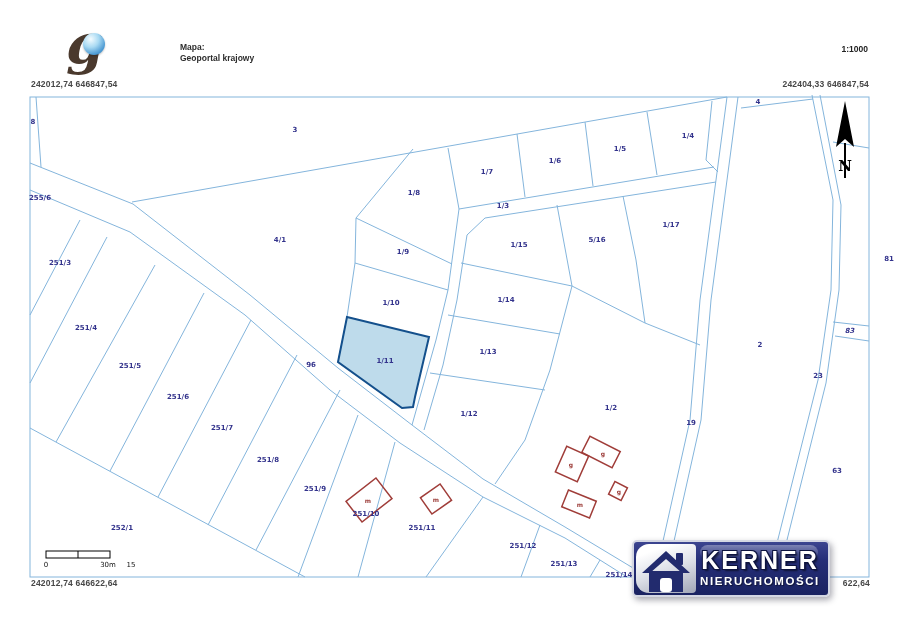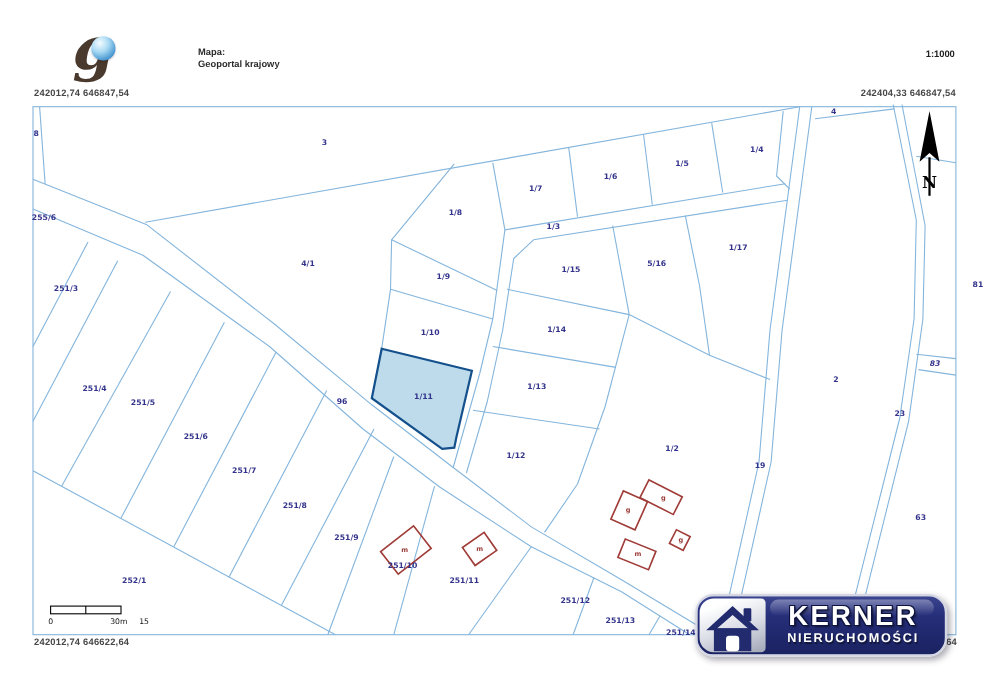--- a/index.html
+++ b/index.html
@@ -19,21 +19,21 @@
   .c-bl{left:31px;top:578px;} .c-br{right:30px;top:578px;text-align:right;}
   
   .mlabel{position:absolute;transform:translate(-50%,-50%);font:bold 7px "DejaVu Sans",sans-serif;
           color:#33338c;white-space:nowrap;}
   .mlabel.bl{color:#9c3c38;font-size:6px;}
   .northN{position:absolute;left:845px;top:166px;transform:translate(-50%,-50%);
           font:bold 15px "DejaVu Serif",serif;color:#000;}
   .sbtick{position:absolute;transform:translate(-50%,0);font:7px "DejaVu Sans",sans-serif;color:#111;top:561px;}
   .sb0{left:46px;} .sb1{left:88px;margin-left:43px;} .sb2{left:108px;}
   
-  .kerner{position:absolute;left:632px;top:540px;width:229px;height:57px;border-radius:17px;
+  .kerner{position:absolute;left:632px;top:540px;width:198px;height:57px;border-radius:5px;
           background:linear-gradient(180deg,#3c4590 0%, #252e78 35%, #1a2261 100%);
           border:2px solid #d4d7e3;box-sizing:border-box;
           box-shadow:2px 3px 6px rgba(40,40,60,.4);}
   .kcap{position:absolute;left:2px;top:2px;bottom:2px;width:60px;border-radius:13px 4px 4px 13px;
         background:linear-gradient(160deg,#ffffff 18%,#dadde5 55%,#a6abbb 96%);}
   .kgloss{position:absolute;left:66px;top:3px;right:10px;height:15px;border-radius:10px;
           background:linear-gradient(180deg,rgba(255,255,255,.34),rgba(255,255,255,0));}
   .ktext{position:absolute;left:64px;right:6px;top:5px;text-align:center;color:#fff;}
   .kbrand{font:bold 25px "Liberation Sans",sans-serif;letter-spacing:2px;line-height:26px;
           text-shadow:-1px -1px 0 #0e1440,1px -1px 0 #0e1440,-1px 1px 0 #0e1440,1px 1px 0 #0e1440,2px 2px 2px rgba(0,0,0,.55);}
@@ -130,21 +130,21 @@
       <line x1="78" y1="551" x2="78" y2="558" stroke="#000" stroke-width="1"></line>
     </g>
   </svg>
 
   <div id="map-labels">
       <span class="mlabel" style="left: 33px; top: 122px;">8</span>
       <span class="mlabel" style="left: 40px; top: 198px;">255/6</span>
       <span class="mlabel" style="left: 295px; top: 130px;">3</span>
       <span class="mlabel" style="left: 280px; top: 240px;">4/1</span>
       <span class="mlabel" style="left: 60px; top: 263px;">251/3</span>
-      <span class="mlabel" style="left: 86px; top: 353px;">251/4</span>
+      <span class="mlabel" style="left: 86px; top: 328px;">251/4</span>
       <span class="mlabel" style="left: 130px; top: 366px;">251/5</span>
       <span class="mlabel" style="left: 178px; top: 397px;">251/6</span>
       <span class="mlabel" style="left: 222px; top: 428px;">251/7</span>
       <span class="mlabel" style="left: 268px; top: 460px;">251/8</span>
       <span class="mlabel" style="left: 315px; top: 489px;">251/9</span>
       <span class="mlabel" style="left: 122px; top: 528px;">252/1</span>
       <span class="mlabel" style="left: 366px; top: 514px;">251/10</span>
       <span class="mlabel" style="left: 422px; top: 528px;">251/11</span>
       <span class="mlabel" style="left: 489px; top: 546px; margin-left: 34px;">251/12</span>
       <span class="mlabel" style="left: 564px; top: 564px;">251/13</span>

